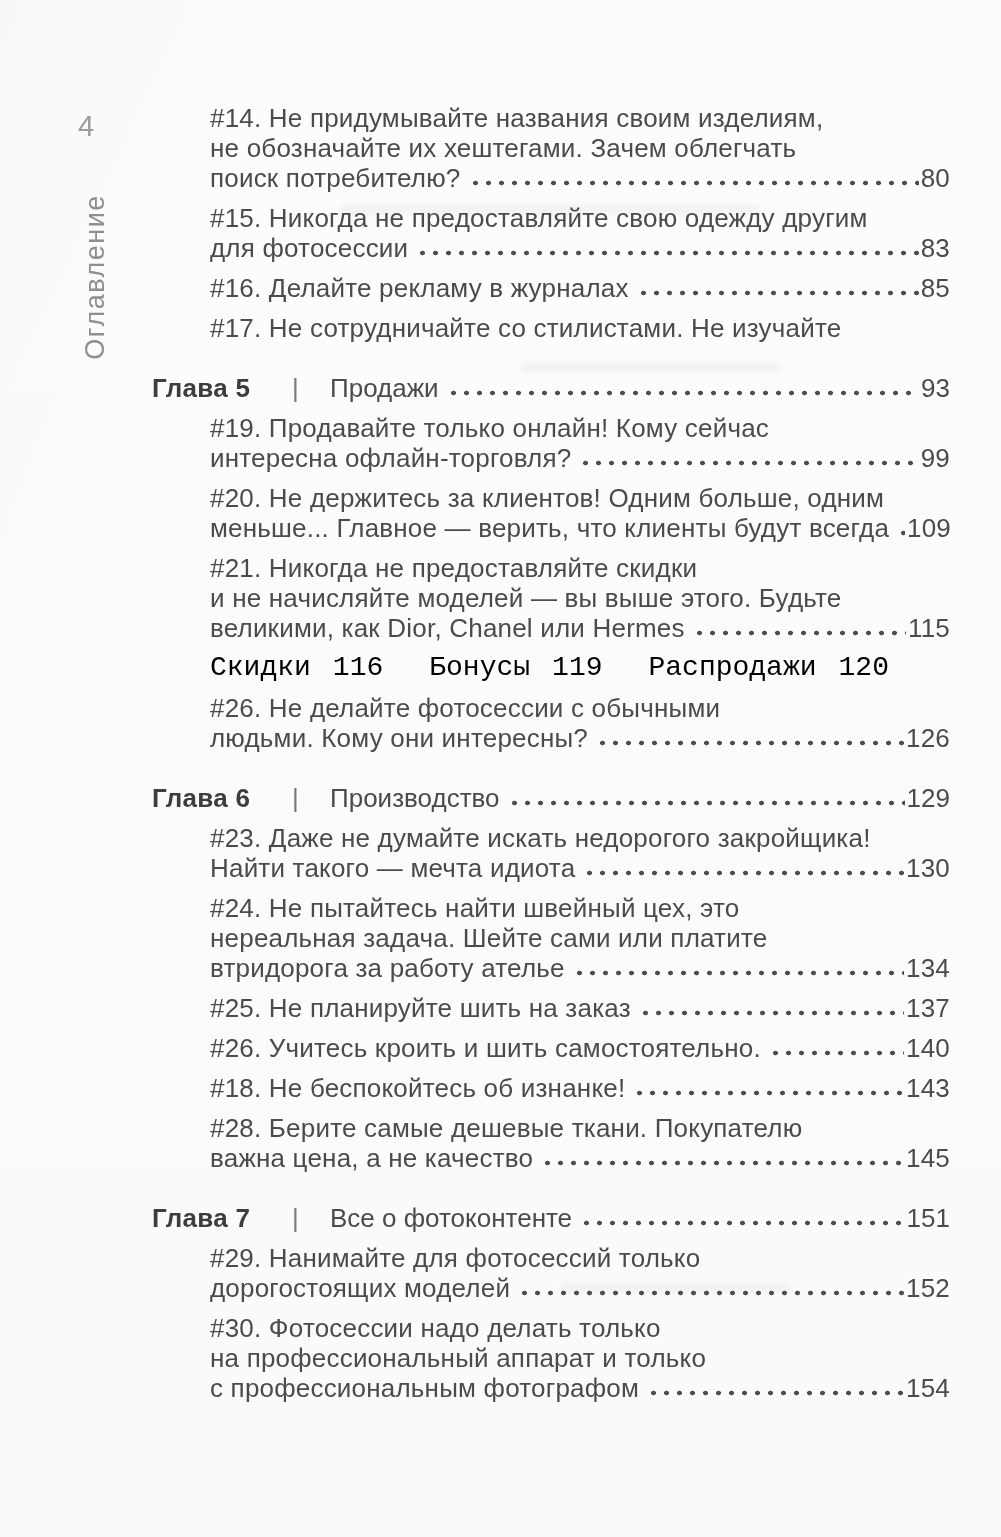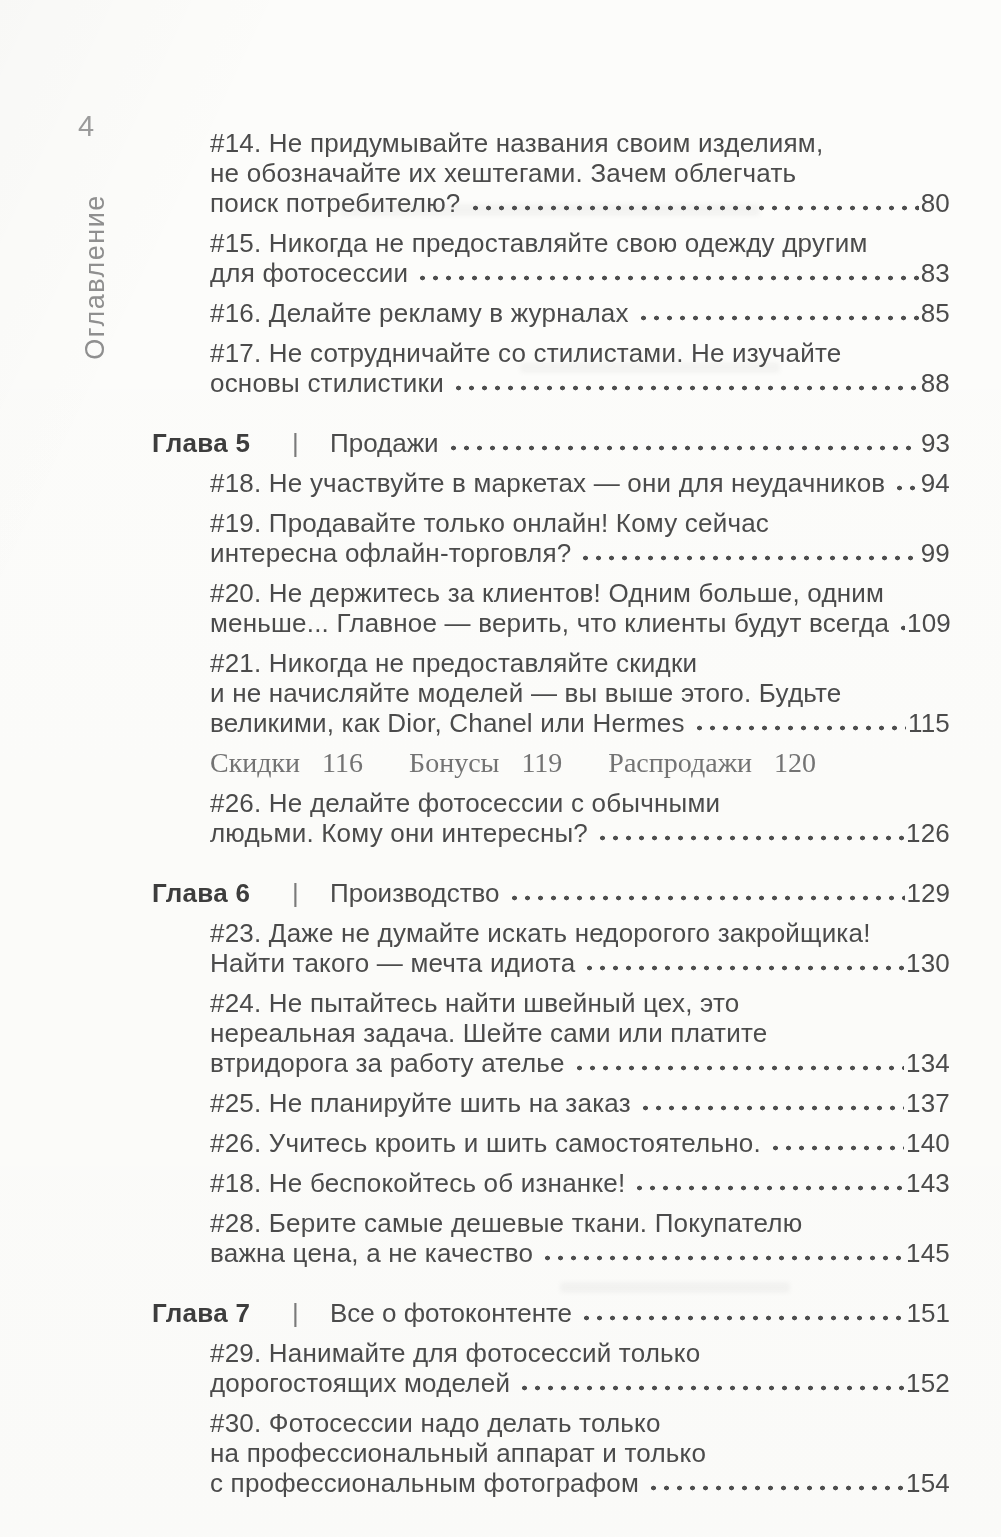--- a/index.html
+++ b/index.html
@@ -26,21 +26,21 @@
     font-size: 29px; color: #9b9b9b; letter-spacing: 1px;
   }
   .margin-title {
     position: absolute; left: 95px; top: 277px;
     transform: translate(-50%, -50%) rotate(-90deg);
     font-size: 27px; color: #8f8f8f;
     letter-spacing: 1.5px; white-space: nowrap;
   }
 
   .toc {
-    position: absolute; left: 152px; top: 128px;
+    position: absolute; left: 152px; top: 103px;
     width: 798px;
   }
   .entry { margin-bottom: 10px; }
   .line {
     font-size: 26px; line-height: 30px;
     letter-spacing: 0.2px;
   }
   .item { padding-left: 58px; }
   .leader { display: flex; align-items: flex-start; }
   .leader .txt { white-space: nowrap; }
@@ -62,22 +62,22 @@
   }
   .ch-label {
     flex: 0 0 140px; font-weight: bold;
     color: #3d3d3d; letter-spacing: 0.3px;
   }
   .ch-sep { flex: 0 0 38px; color: #7a7a7a; font-weight: 300; }
   .chapter .txt { white-space: nowrap; }
 
   .refs {
     padding-left: 58px;
-    font-family: Liberation Serif, serif;
-    font-size: 28px; line-height: 30px; color: #737373;
+    font-family: Liberation Mono, monospace;
+    font-size: 28px; line-height: 30px; color: #000000;
   }
   .ref-page { margin-left: 22px; margin-right: 46px; }
   .ref-page.last { margin-right: 0; }
 
   .artifact {
     position: absolute; background: #8a8a8a;
     opacity: 0.07; filter: blur(2px); border-radius: 4px;
     pointer-events: none;
   }
   .a1 { left: 340px; top: 204px; width: 420px; height: 12px; }
@@ -118,42 +118,30 @@
   <div class="entry item">
     <div class="line leader">
       <span class="txt">#16. Делайте рекламу в журналах</span>
       <span class="dots"></span>
       <span class="pg">85</span>
     </div>
   </div>
 
   <div class="entry item">
     <div class="line">#17. Не сотрудничайте со стилистами. Не изучайте</div>
-    <div class="line leader">
-      <span class="txt">основы стилистики</span>
-      <span class="dots"></span>
-      <span class="pg">88</span>
-    </div>
   </div>
 
   <div class="entry chapter">
     <span class="ch-label">Глава 5</span>
     <span class="ch-sep">|</span>
     <span class="txt">Продажи</span>
     <span class="dots"></span>
     <span class="pg">93</span>
   </div>
 
-  <div class="entry item">
-    <div class="line leader">
-      <span class="txt">#18. Не участвуйте в маркетах — они для неудачников</span>
-      <span class="dots"></span>
-      <span class="pg">94</span>
-    </div>
-  </div>
 
   <div class="entry item">
     <div class="line">#19. Продавайте только онлайн! Кому сейчас</div>
     <div class="line leader">
       <span class="txt">интересна офлайн-торговля?</span>
       <span class="dots"></span>
       <span class="pg">99</span>
     </div>
   </div>
 

